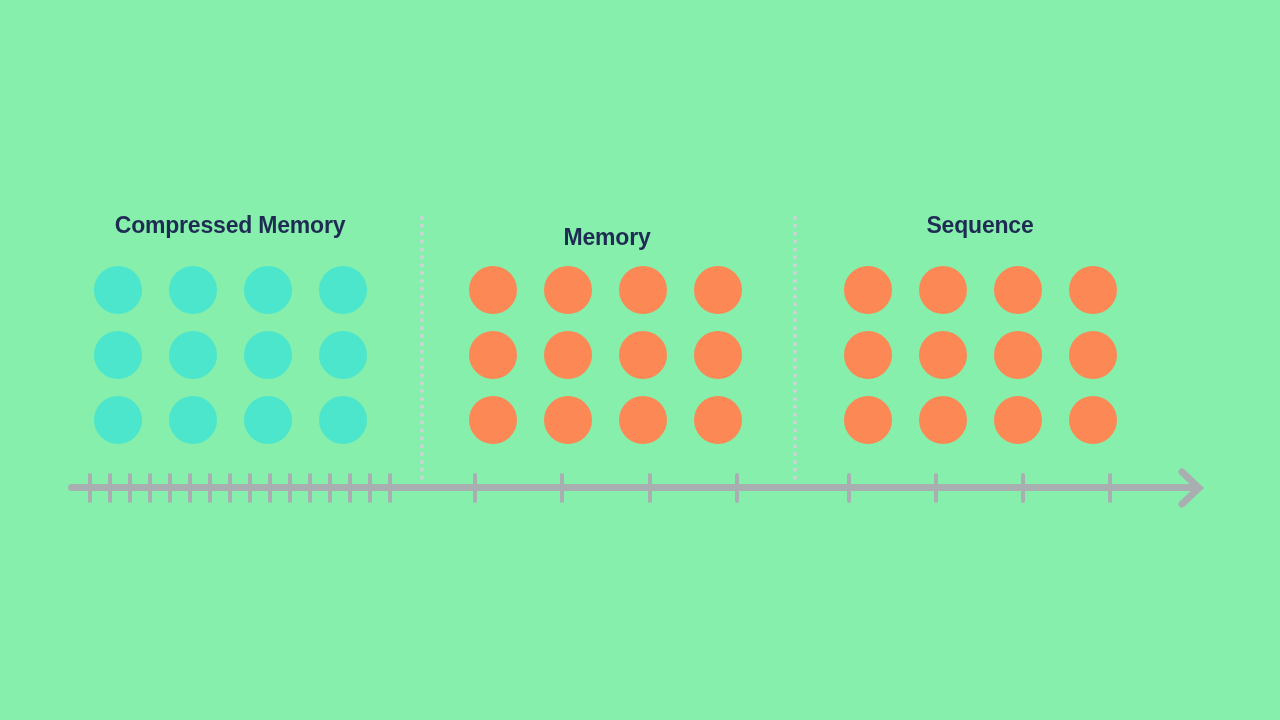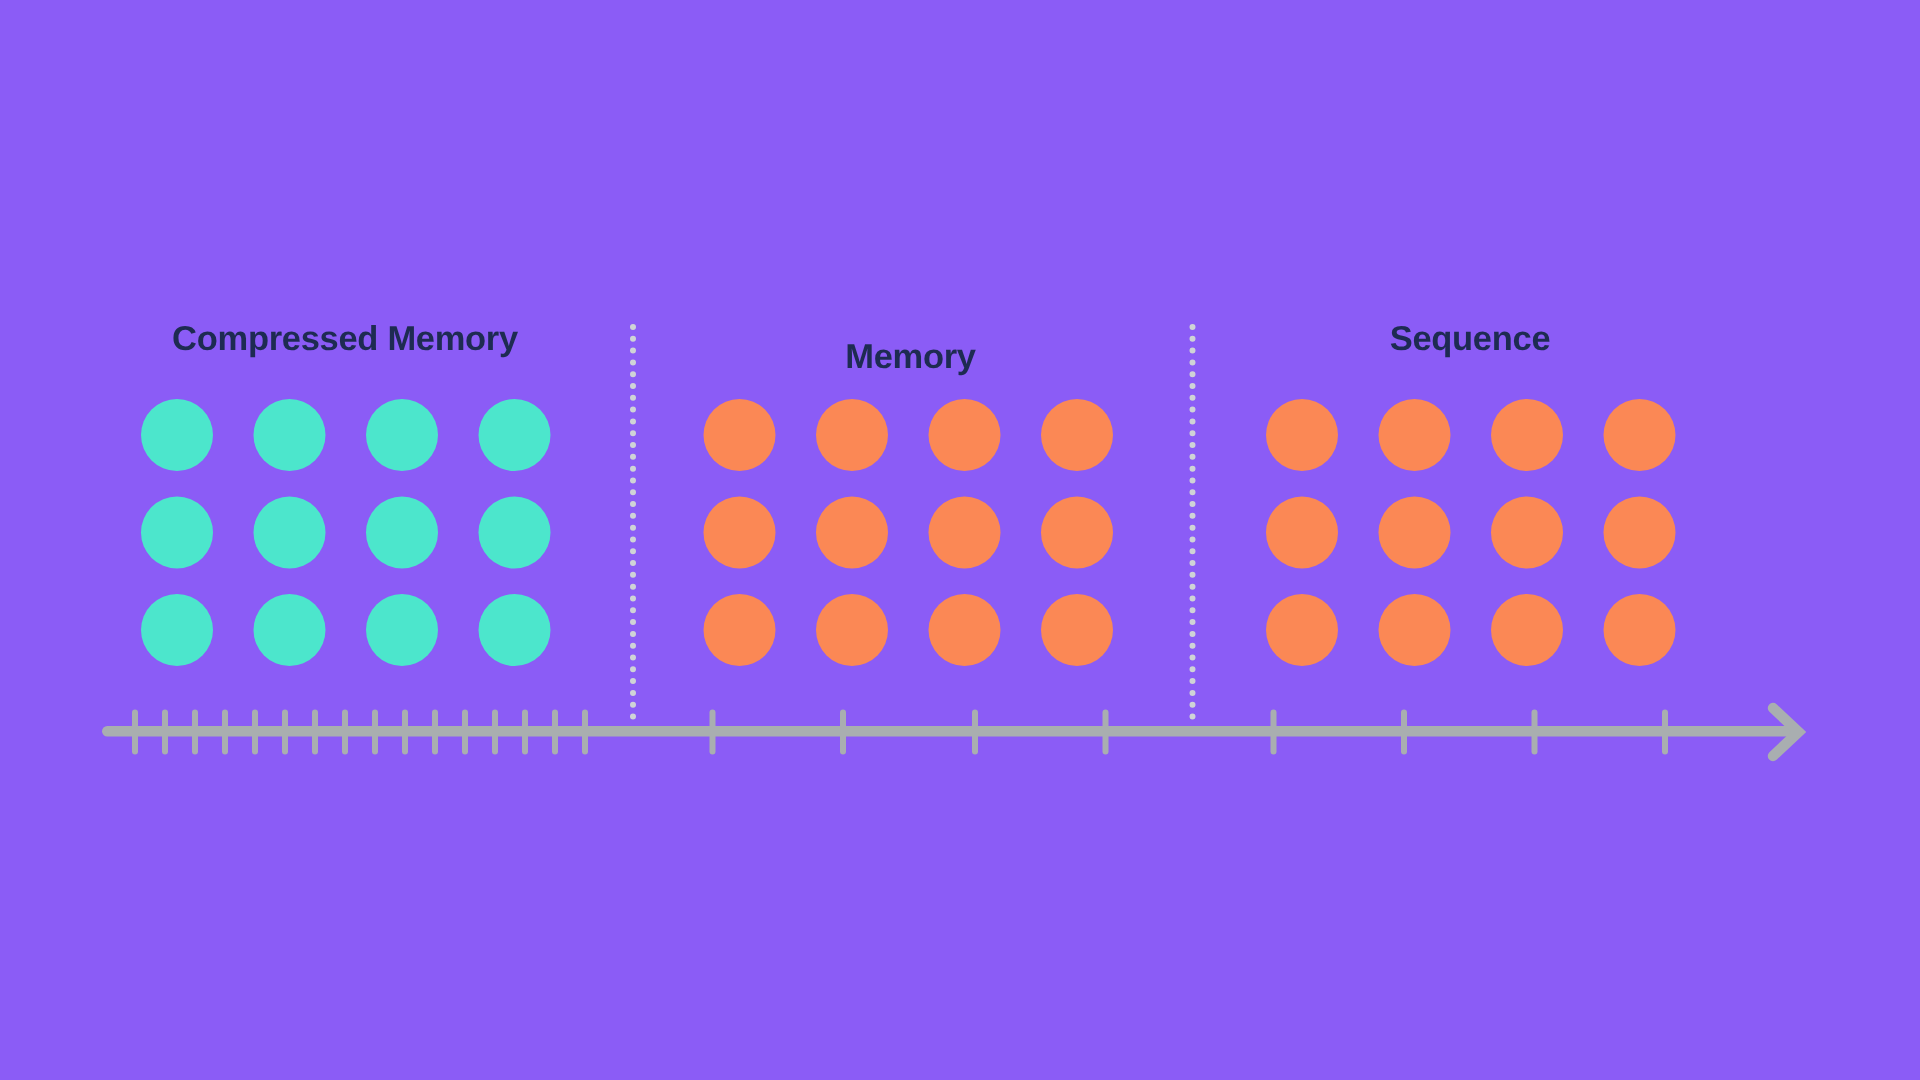--- a/index.html
+++ b/index.html
@@ -7,21 +7,21 @@
     padding: 0;
     background: #ffffff;
   }
   body {
     font-family: "Liberation Sans", sans-serif;
   }
   #stage {
     position: relative;
     width: 1280px;
     height: 720px;
-    background: #8b5cf6;
+    background: #86efac;
     overflow: hidden;
   }
   .group-label {
     position: absolute;
     font-family: "Liberation Sans", sans-serif;
     font-size: 23px;
     font-weight: 700;
     letter-spacing: -0.2px;
     color: #1e2b52;
     white-space: nowrap;

